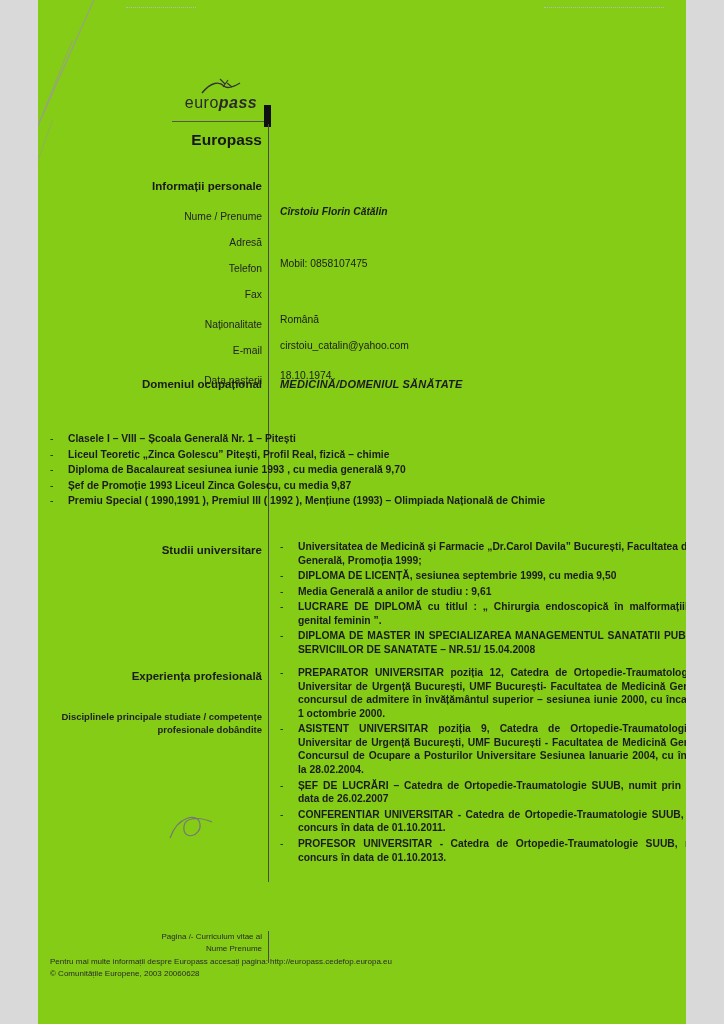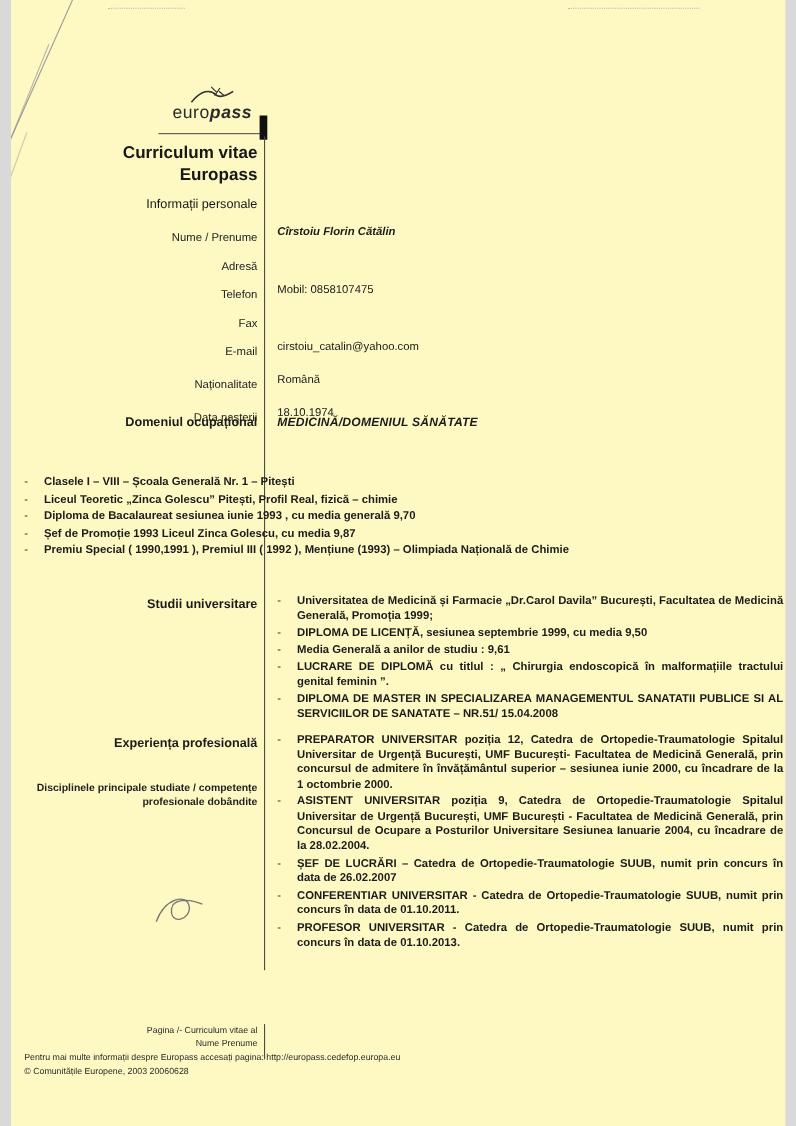--- a/index.html
+++ b/index.html
@@ -1,20 +1,20 @@
 <!DOCTYPE html>
 <html><head>
 <meta charset="utf-8">
 <style>
   html,body { margin:0; padding:0; background:#d9d9d9; }
   .page {
     position:relative;
-    width:704px; height:1024px;
+    width:648px; height:1024px;
     margin:0 auto;
-    background:#fef9c3;
+    background:#84cc16;
     font-family:"Liberation Sans", sans-serif;
     color:#1b1b1b;
     overflow:hidden;
   }
   
   .scratch { position:absolute; background:#9a9a9a; width:1px; transform-origin:top left; }
   .scratch.s1 { left:58px; top:-6px; height:150px; transform:rotate(24deg); }
   .scratch.s2 { left:34px; top:40px; height:120px; transform:rotate(22deg); opacity:.7; }
   .scratch.s3 { left:14px; top:120px; height:70px; transform:rotate(20deg); opacity:.5; }
   .topdots { position:absolute; border-top:1px dotted #b9b9b9; height:0; }
@@ -30,21 +30,21 @@
   .logo-underline { position:absolute; left:134px; top:121px; width:94px; height:1px; background:#555; }
   .top-bar { position:absolute; left:226px; top:105px; width:7px; height:22px; background:#101010; }
   .vline { position:absolute; left:230px; top:124px; width:1px; height:758px; background:#4a4a4a; }
   .footer-vline { position:absolute; left:230px; top:931px; width:1px; height:32px; background:#4a4a4a; }
   
   .block { position:absolute; left:0; width:724px; display:flex; align-items:flex-start; }
   .lcol { width:230px; box-sizing:border-box; padding-right:6px; text-align:right; flex-shrink:0; }
   .ccol { flex:1; box-sizing:border-box; padding-left:12px; padding-right:22px; }
   .title-block { top:130px; }
   .title-text { font-size:15.5px; font-weight:700; line-height:1.28; color:#171717; }
-  .heading { font-size:11.5px; font-weight:400; color:#171717; }
+  .heading { font-size:11.5px; font-weight:700; color:#171717; }
   .field-row { display:flex; align-items:flex-start; margin-bottom:8px; }
   .field-row .flabel { font-size:10.3px; color:#222; }
   .field-row .fvalue { font-size:10.3px; color:#1b1b1b; min-height:13px; display:block; }
   .fvalue.name { font-weight:700; font-style:italic; }
   .gap-lg { margin-top:4px; }
   .personal-block { top:176px; flex-direction:column; }
   .personal-block .heading-row { display:flex; margin-bottom:12px; }
   .occupational-block { top:374px; }
   .occ-label { font-size:11.5px; font-weight:700; }
   .occ-value { font-size:11px; font-weight:700; font-style:italic; letter-spacing:.2px; }
@@ -83,21 +83,20 @@
     </svg>
     <span class="word"><span class="euro">euro</span><span class="pass">pass</span></span>
   </div>
   <div class="logo-underline"></div>
   <div class="top-bar"></div>
   <div class="vline"></div>
   <div class="footer-vline"></div>
 
   <div class="block title-block">
     <div class="lcol">
-      <div class="title-text">Curriculum vitae</div>
       <div class="title-text">Europass</div>
     </div>
     <div class="ccol"></div>
   </div>
 
   <div class="block personal-block">
     <div class="heading-row">
       <div class="lcol"><span class="heading">Informații personale</span></div>
       <div class="ccol"></div>
     </div>
@@ -119,30 +118,30 @@
       <div class="ccol">
           <span class="fvalue">Mobil: 0858107475</span>
         </div>
     </div>
     <div class="field-row">
       <div class="lcol"><span class="flabel">Fax</span></div>
       <div class="ccol">
           <span class="fvalue"></span>
         </div>
     </div>
-    <div class="field-row">
-      <div class="lcol"><span class="flabel">E-mail</span></div>
-      <div class="ccol">
-          <span class="fvalue">cirstoiu_catalin@yahoo.com</span>
-        </div>
-    </div>
     <div class="field-row gap-lg">
       <div class="lcol"><span class="flabel">Naționalitate</span></div>
       <div class="ccol">
           <span class="fvalue">Română</span>
+        </div>
+    </div>
+    <div class="field-row">
+      <div class="lcol"><span class="flabel">E-mail</span></div>
+      <div class="ccol">
+          <span class="fvalue">cirstoiu_catalin@yahoo.com</span>
         </div>
     </div>
     <div class="field-row gap-lg">
       <div class="lcol"><span class="flabel">Data nașterii</span></div>
       <div class="ccol">
           <span class="fvalue">18.10.1974</span>
         </div>
     </div>
   </div>
 

